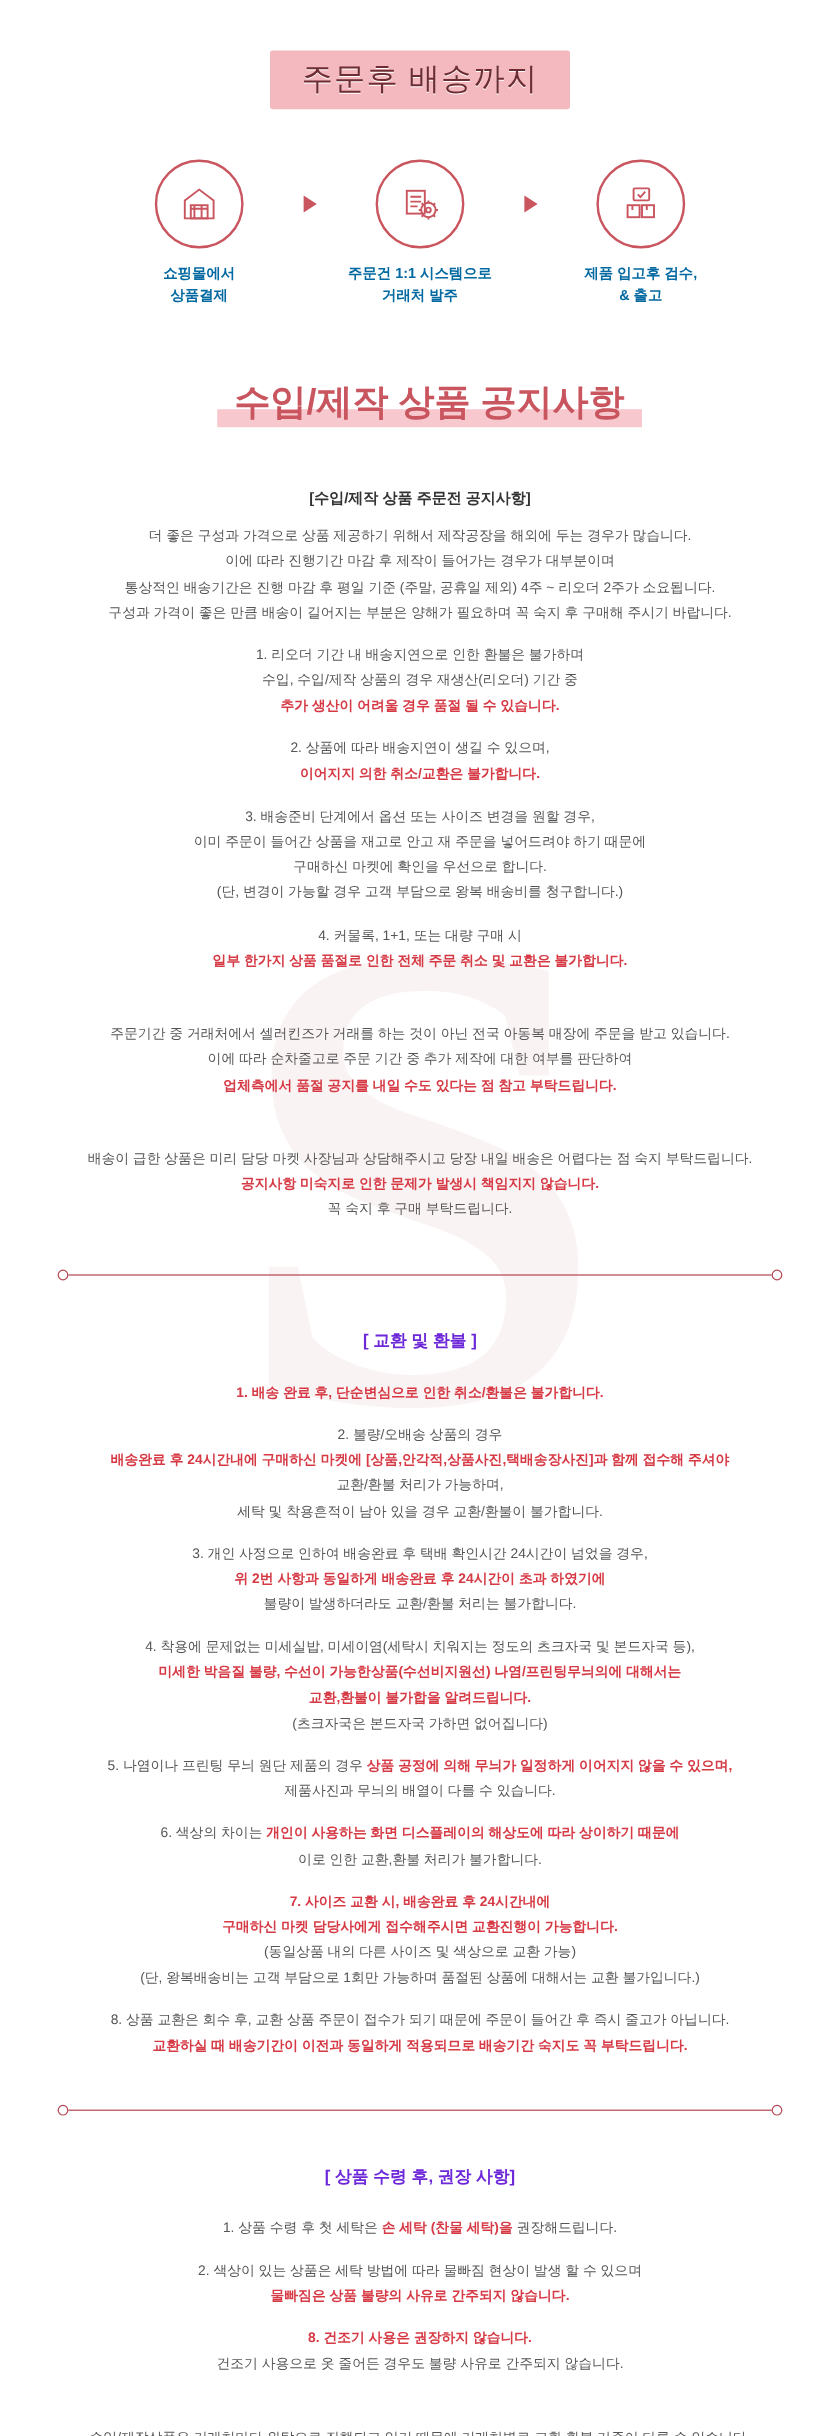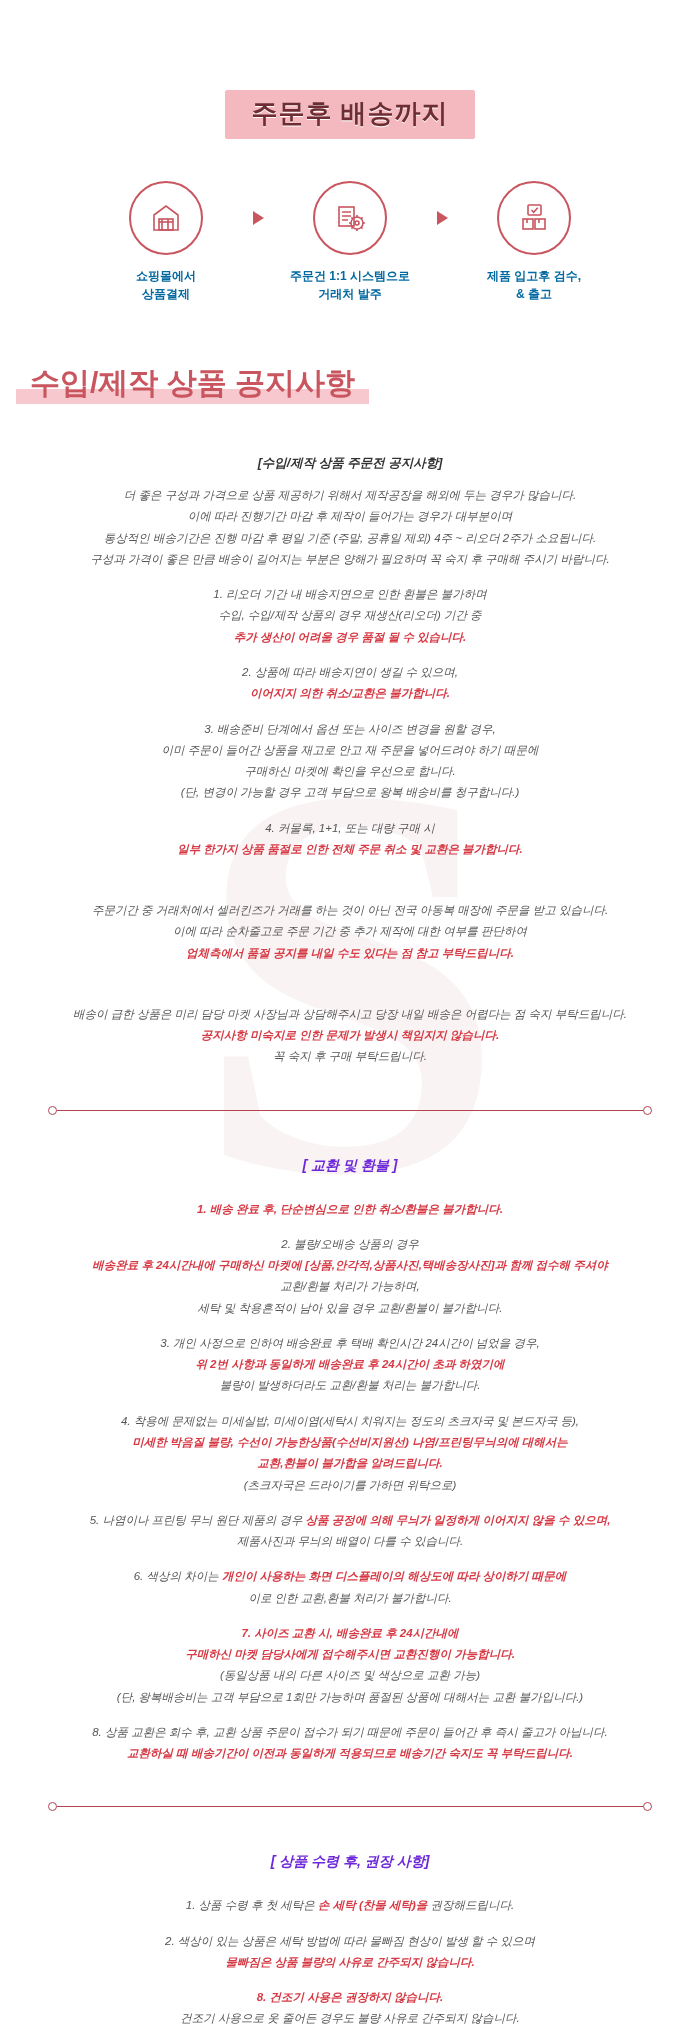--- a/index.html
+++ b/index.html
@@ -38,26 +38,25 @@
   
   .top-title-wrap{
     padding-top:42px;
     text-align:center;
   }
   .top-title{
     display:inline-block;
     background:#f3b9bf;
     color:#6d2d33;
     font-size:26px;
-    font-weight:700;
+    font-weight:400;
     letter-spacing:1px;
     padding:6px 26px 8px;
     border-radius:2px;
     text-shadow:0 1px 0 #ffffff;
-    margin-top:48px;
   }
 
   
   .steps{
     margin:42px auto 0;
     width:520px;
     display:flex;
     align-items:flex-start;
     justify-content:center;
   }
@@ -92,21 +91,21 @@
   .arrow .tri{
     display:inline-block;
     width:0;height:0;
     border-top:7px solid transparent;
     border-bottom:7px solid transparent;
     border-left:11px solid #c9555f;
   }
 
   
   .main-head-wrap{
-    text-align:left;
+    text-align:center;
     margin-top:58px;
     padding-left:16px;
   }
   .main-head{
     display:inline-block;
     position:relative;
     font-size:30px;
     font-weight:700;
     color:#c9555f;
     letter-spacing:0px;
@@ -122,21 +121,20 @@
   }
   .main-head span.txt{position:relative;z-index:1;}
 
   
   .block{
     text-align:center;
     font-size:11.5px;
     line-height:1.85;
     color:#555;
     padding:0 40px;
-    font-style:italic;
   }
   .block.sec{margin-top:34px;}
   .sec-title{
     font-size:12.5px;
     font-weight:700;
     color:#333;
     margin-bottom:10px;
   }
   .para{margin:0 0 14px;}
   .para:last-child{margin-bottom:0;}
@@ -311,21 +309,21 @@
       <p class="para">
         <span>3. 개인 사정으로 인하여 배송완료 후 택배 확인시간 24시간이 넘었을 경우,</span><br>
         <span class="r">위 2번 사항과 동일하게 배송완료 후 24시간이 초과 하였기에</span><br>
         <span>불량이 발생하더라도 교환/환불 처리는 불가합니다.</span>
       </p>
 
       <p class="para">
         <span>4. 착용에 문제없는 미세실밥, 미세이염(세탁시 치워지는 정도의 츠크자국 및 본드자국 등),</span><br>
         <span class="r">미세한 박음질 불량, 수선이 가능한상품(수선비지원선) 나염/프린팅무늬의에 대해서는</span><br>
         <span class="r">교환,환불이 불가합을 알려드립니다.</span><br>
-        <span>(츠크자국은 드라이기를 가하면 위탁으로)</span>
+        <span>(츠크자국은 본드자국 가하면 없어집니다)</span>
       </p>
 
       <p class="para">
         <span>5. 나염이나 프린팅 무늬 원단 제품의 경우</span>
         <span class="r">상품 공정에 의해 무늬가 일정하게 이어지지 않을 수 있으며,</span><br>
         <span>제품사진과 무늬의 배열이 다를 수 있습니다.</span>
       </p>
 
       <p class="para">
         <span>6. 색상의 차이는</span>

